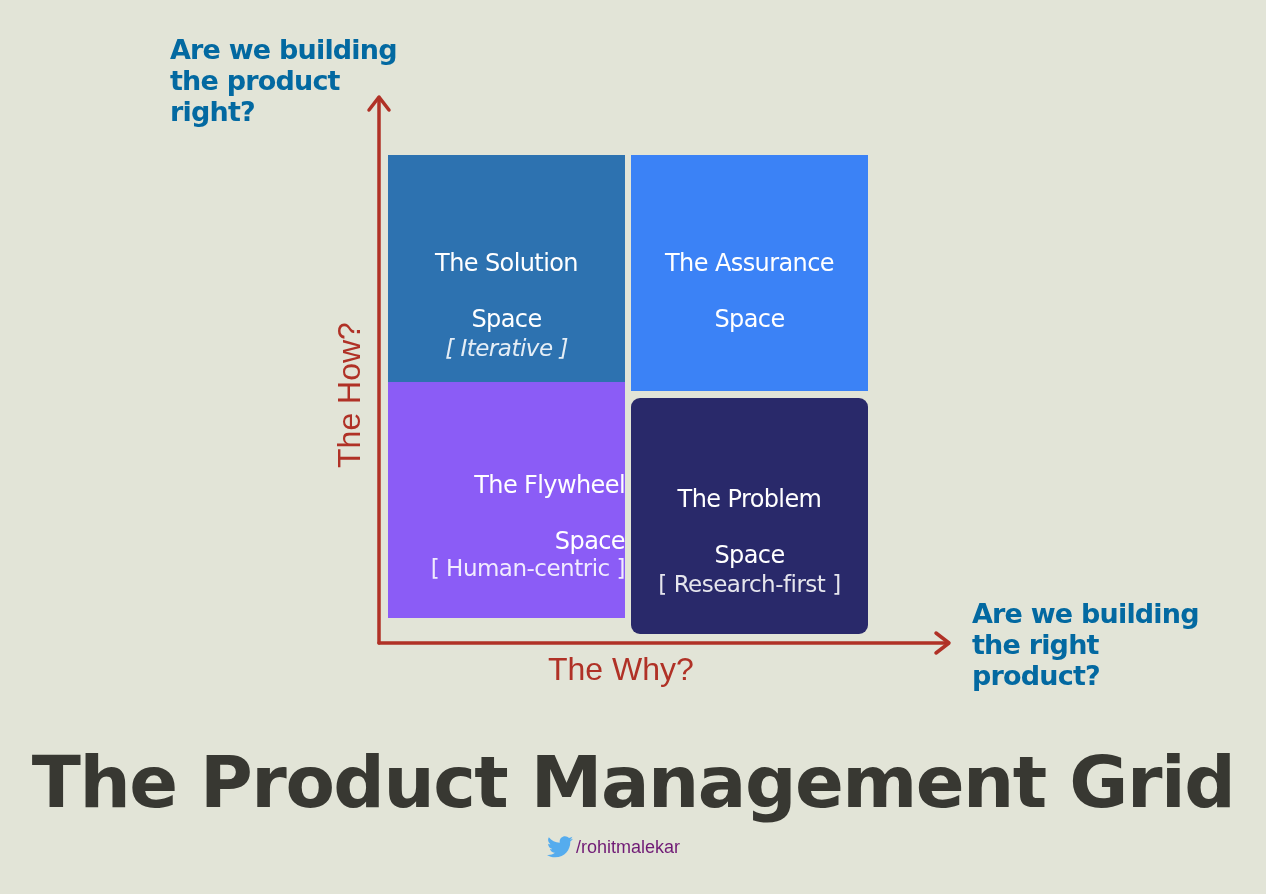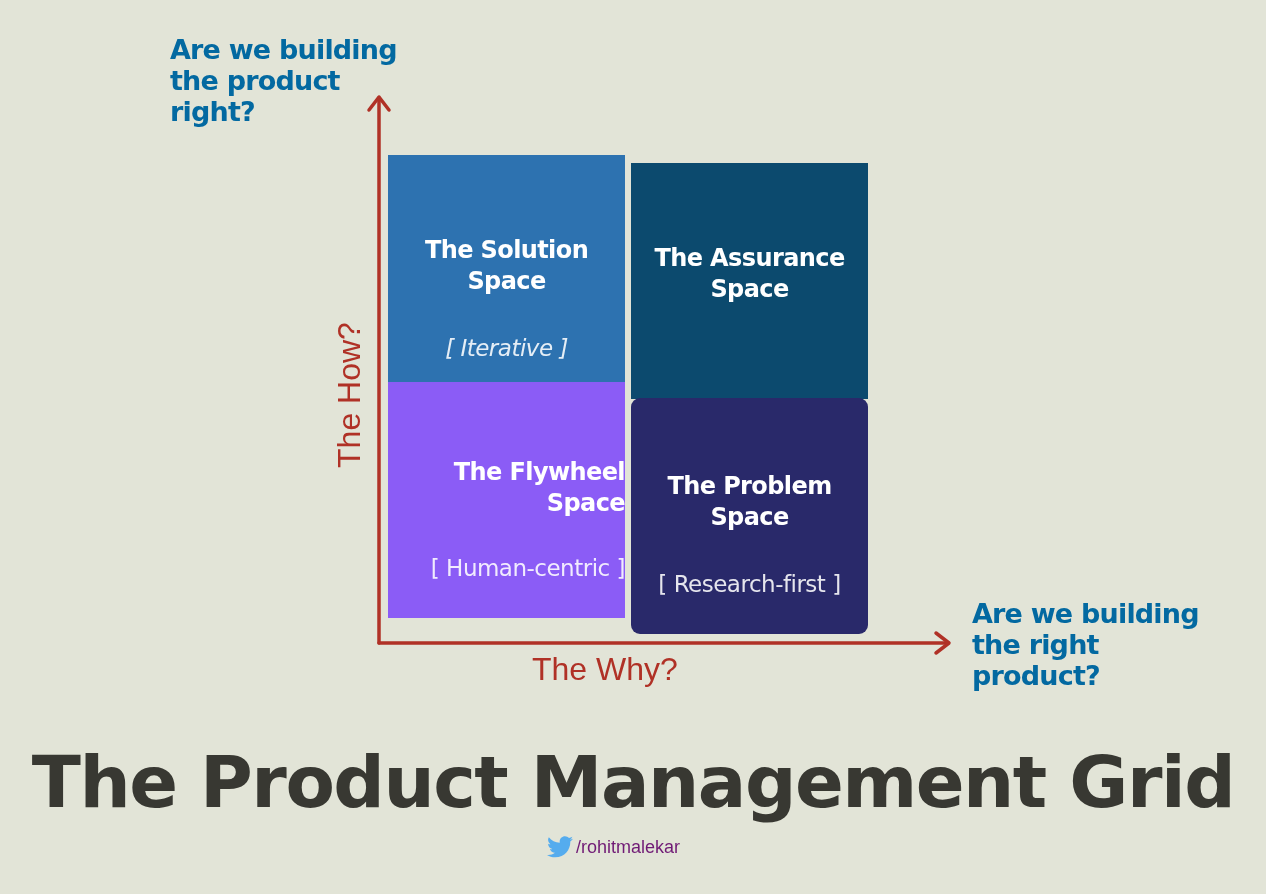--- a/index.html
+++ b/index.html
@@ -1,22 +1,22 @@
 <!DOCTYPE html>
 <html><head>
 <meta charset="utf-8">
 <style>
   html, body { margin:0; padding:0; }
   body { width:1266px; height:894px; background:#e2e4d7; position:relative; overflow:hidden; font-family:"Liberation Sans", sans-serif; }
   .q-label { position:absolute; font-family:"DejaVu Sans", sans-serif; font-weight:bold; font-size:27px; line-height:31px; color:#0369a1; letter-spacing:-0.8px; white-space:pre-line; }
   .cell { position:absolute; width:237px; height:236px; color:#fff; text-align:center; }
-  .cell .title { position:absolute; left:0; right:0; font-family:"DejaVu Sans", sans-serif; font-weight:bold; font-size:24px; line-height:31px; letter-spacing:-0.6px; white-space:pre-line; }
+  .cell .title { position:absolute; left:0; right:0; font-family:"DejaVu Sans", sans-serif; font-weight:normal; font-size:24px; line-height:56px; letter-spacing:-0.6px; white-space:pre-line; }
   .cell .tag { position:absolute; left:0; right:0; font-family:"DejaVu Sans", sans-serif; font-weight:normal; font-size:23px; color:rgba(255,255,255,0.88); letter-spacing:-0.5px; }
   .how { position:absolute; left:349px; top:395px; transform:translate(-50%,-50%) rotate(-90deg); color:#b03126; font-size:32px; white-space:nowrap; font-family:"Liberation Sans", sans-serif; }
-  .why { position:absolute; left:532px; top:651px; color:#b03126; font-size:32px; white-space:nowrap; font-family:"Liberation Sans", sans-serif; }
+  .why { position:absolute; left:548px; top:651px; color:#b03126; font-size:32px; white-space:nowrap; font-family:"Liberation Sans", sans-serif; }
   .main-title { position:absolute; left:0; right:0; top:740px; text-align:center; font-family:"DejaVu Sans", sans-serif; font-weight:bold; font-size:72px; color:#383832; letter-spacing:-1.5px; }
   .credit { position:absolute; left:547px; top:836px; display:flex; align-items:center; color:#701a75; font-size:18px; font-family:"Liberation Sans", sans-serif; }
   .credit svg { width:26px; height:22px; margin-right:3px; }
 </style>
 </head>
 <body>
 
 <div class="q-label" style="left:170px; top:34px;">Are we building
 the product
 right?</div>
@@ -31,21 +31,21 @@
     <line x1="379" y1="643" x2="948" y2="643"></line>
     <polyline points="936,633 949,643 936,653"></polyline>
   </g>
 </svg>
 
 <div class="cell" style="left:388px; top:155px; background:#2d72b0;">
   <div class="title" style="top:80px;">The Solution
 Space</div>
   <div class="tag" style="top:180px;font-style:italic;">[ Iterative ]</div>
 </div>
-<div class="cell" style="left:631px; top:163px; background:#0c4a6e;">
+<div class="cell" style="left:631px; top:155px; background:#3b82f6;">
   <div class="title" style="top:80px;">The Assurance
 Space</div>
 </div>
 <div class="cell" style="left:388px; top:382px; background:#8b5cf6;text-align:right;">
   <div class="title" style="top:75px;">The Flywheel
 Space</div>
   <div class="tag" style="top:173px;">[ Human-centric ]</div>
 </div>
 <div class="cell" style="left:631px; top:398px; background:#29296a;border-radius:9px;">
   <div class="title" style="top:73px;">The Problem

